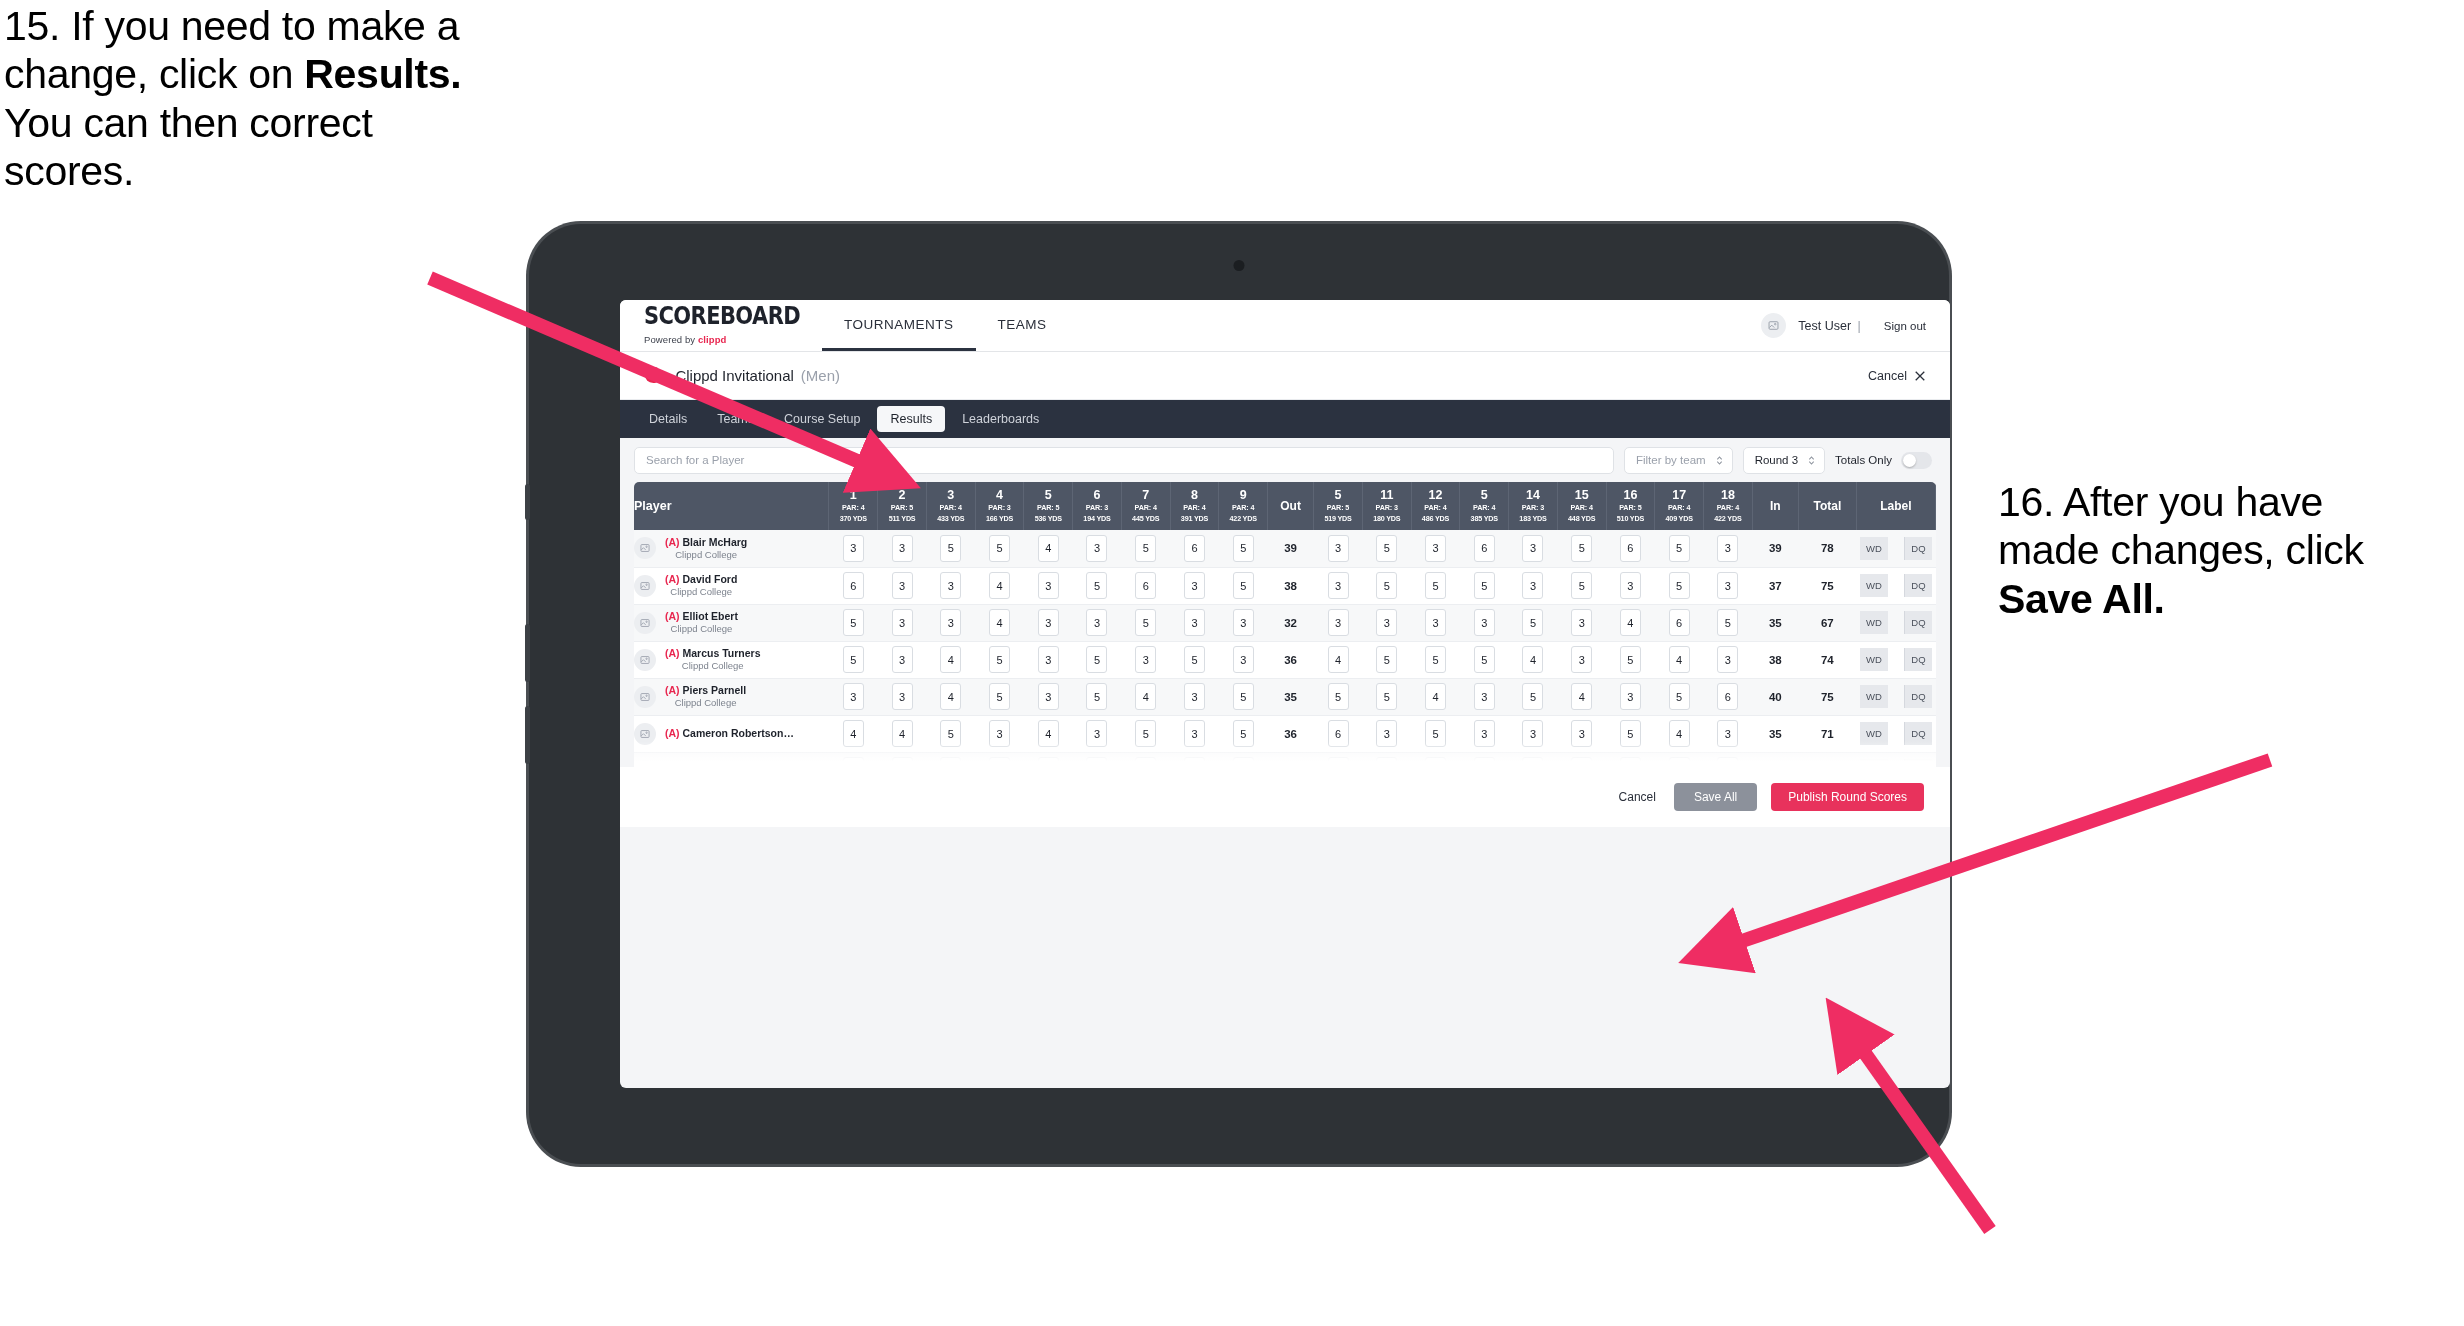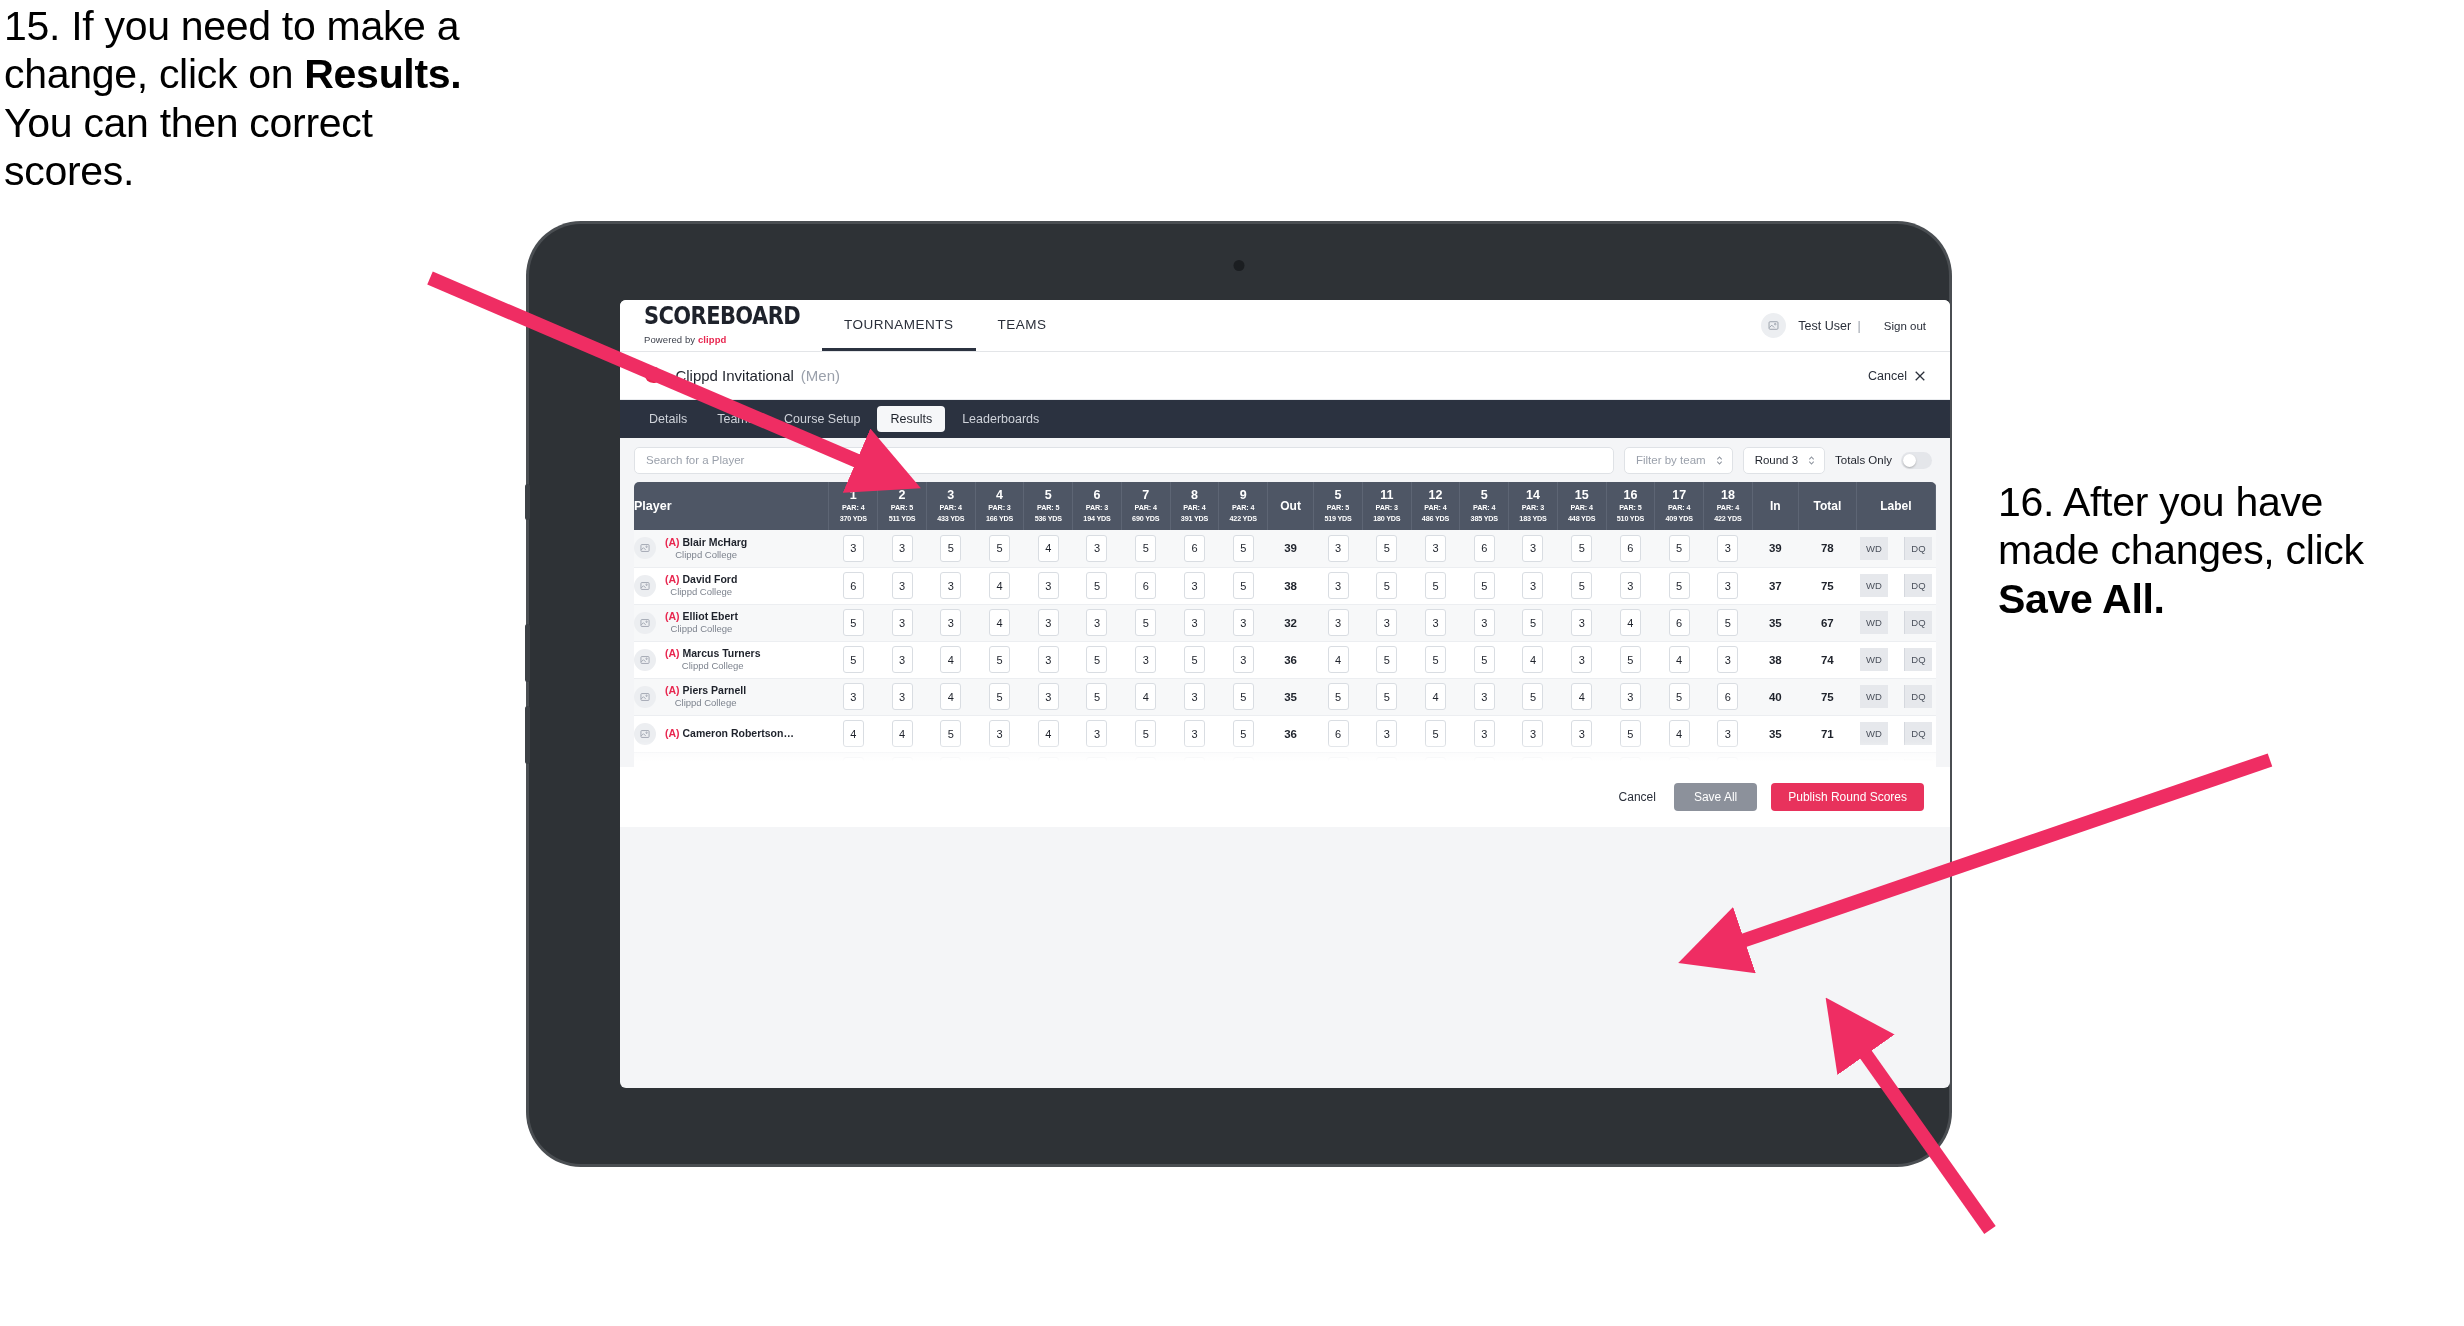--- a/index.html
+++ b/index.html
@@ -309,21 +309,21 @@
                     <div class="hole-yds">536 YDS</div>
                   </th>
                 <th class="col-hole">
                     <div class="hole-num">6</div>
                     <div class="hole-par">PAR: 3</div>
                     <div class="hole-yds">194 YDS</div>
                   </th>
                 <th class="col-hole">
                     <div class="hole-num">7</div>
                     <div class="hole-par">PAR: 4</div>
-                    <div class="hole-yds">690 YDS</div>
+                    <div class="hole-yds">445 YDS</div>
                   </th>
                 <th class="col-hole">
                     <div class="hole-num">8</div>
                     <div class="hole-par">PAR: 4</div>
                     <div class="hole-yds">391 YDS</div>
                   </th>
                 <th class="col-hole">
                     <div class="hole-num">9</div>
                     <div class="hole-par">PAR: 4</div>
                     <div class="hole-yds">422 YDS</div>

